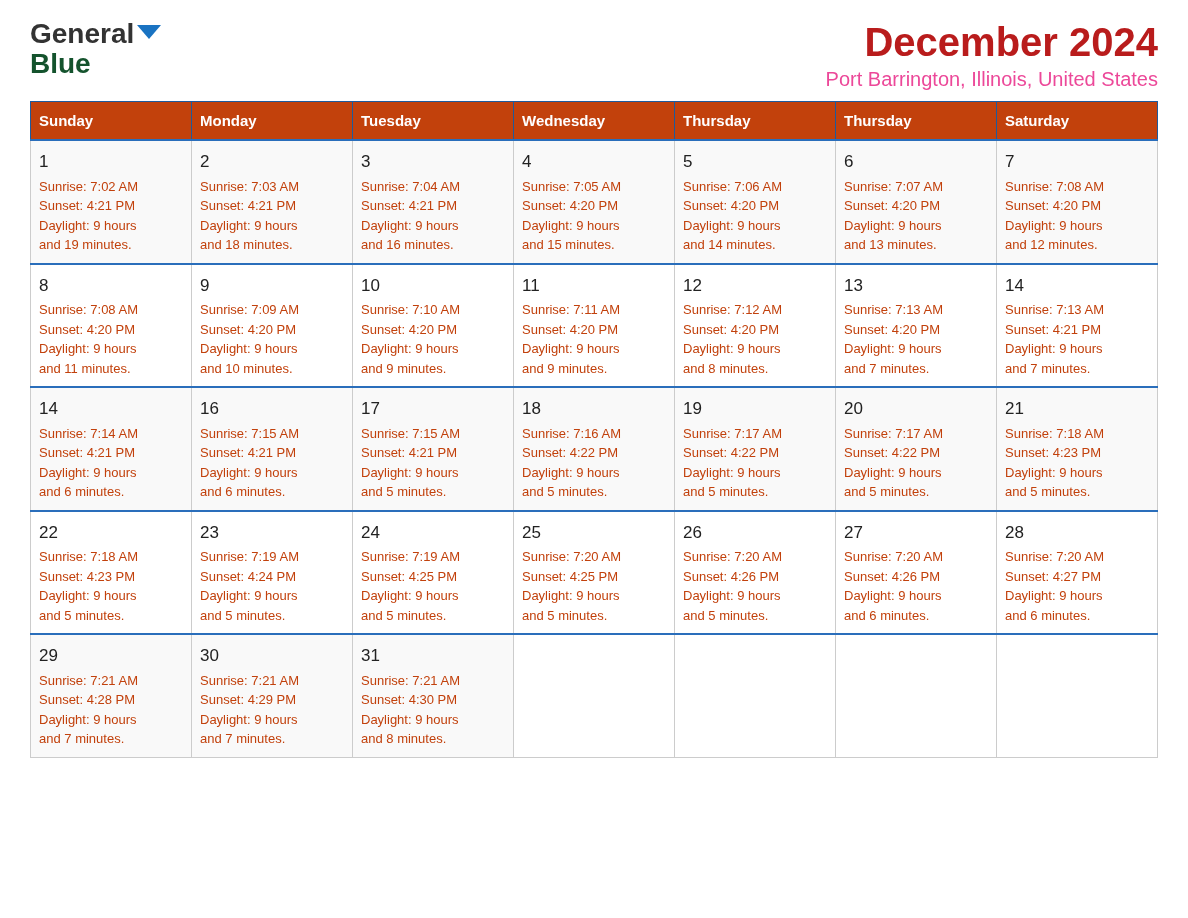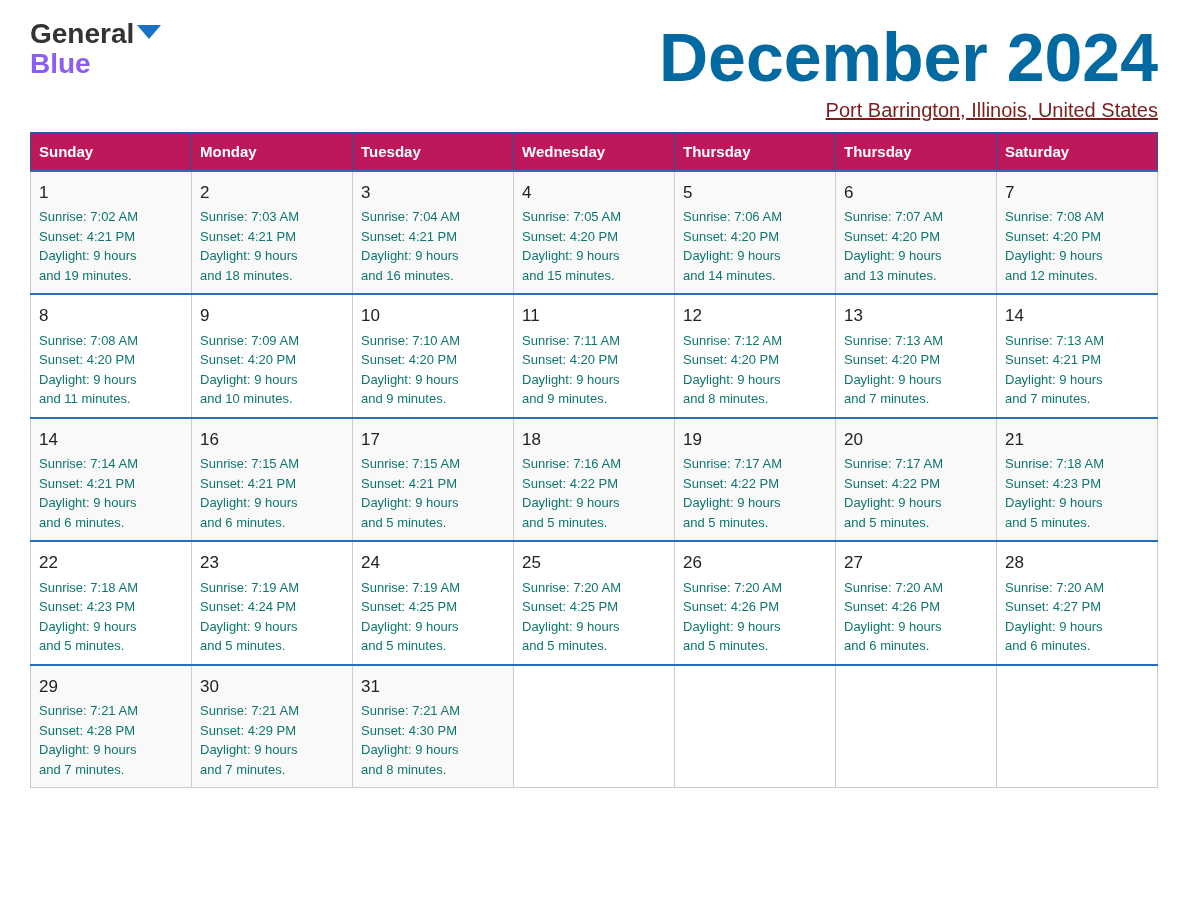--- a/index.html
+++ b/index.html
@@ -22,56 +22,55 @@
     }
     .logo-general {
       font-size: 28px;
       font-weight: bold;
       color: #333;
       line-height: 1;
     }
     .logo-blue {
       font-size: 28px;
       font-weight: bold;
-      color: #8b5cf6;
+      color: #14532d;
       display: flex;
       align-items: center;
     }
     .logo-triangle {
       width: 0;
       height: 0;
       border-left: 12px solid transparent;
       border-right: 12px solid transparent;
       border-top: 14px solid #1a73c2;
       display: inline-block;
       margin-left: 3px;
       margin-top: -4px;
     }
     .title-block {
       text-align: right;
     }
     .page-title {
-      font-size: 68px;
+      font-size: 40px;
       font-weight: bold;
-      color: #0369a1;
+      color: #b91c1c;
       line-height: 1.1;
     }
     .page-subtitle {
       font-size: 20px;
-      color: #7f1d1d;
+      color: #ec4899;
       margin-top: 4px;
-      text-decoration: underline;
     }
     .calendar {
       width: 100%;
       border-collapse: collapse;
       margin-top: 10px;
     }
     .calendar thead tr th {
-      background-color: #be185d;
+      background-color: #c2410c;
       color: #fff;
       padding: 10px 8px;
       font-size: 15px;
       font-weight: bold;
       text-align: left;
       border: 1px solid #1e5a9c;
     }
     .calendar tbody tr td {
       vertical-align: top;
       padding: 8px;
@@ -82,21 +81,21 @@
       background: #fff;
     }
     .calendar tbody tr td .day-num {
       font-size: 17px;
       font-weight: normal;
       color: #222;
       display: block;
       margin-bottom: 2px;
     }
     .calendar tbody tr td .day-info {
-      color: #0f766e;
+      color: #c2410c;
       font-size: 13px;
     }
     .calendar tbody tr:nth-child(odd) td {
       background: #f9f9f9;
     }
     .calendar tbody tr:nth-child(even) td {
       background: #fff;
     }
     
     .calendar tbody tr td {

